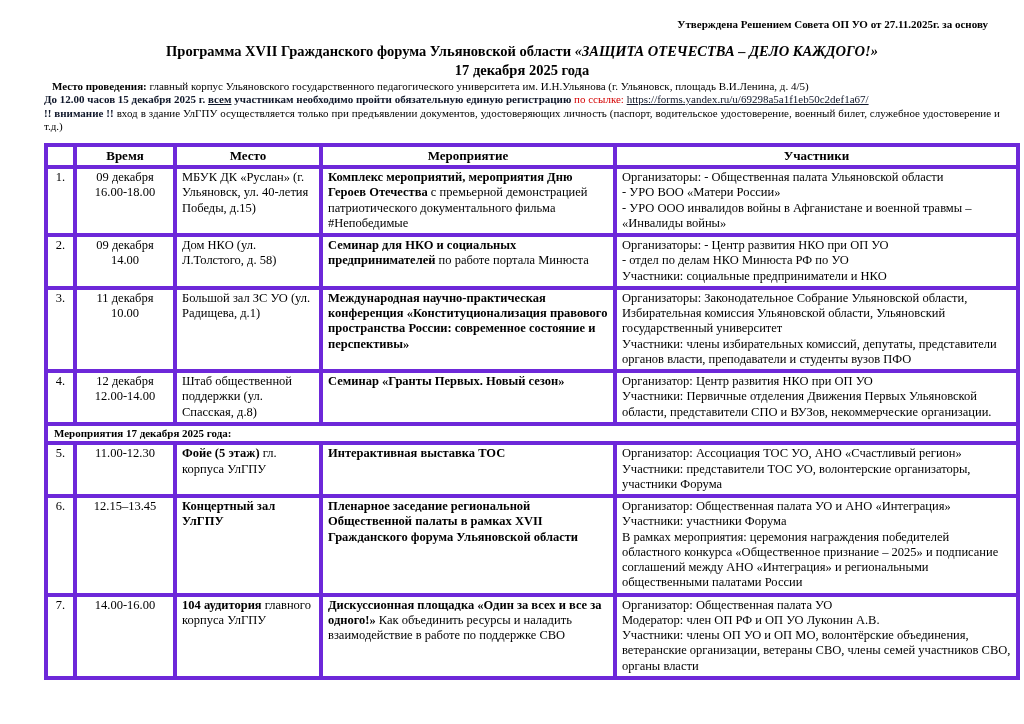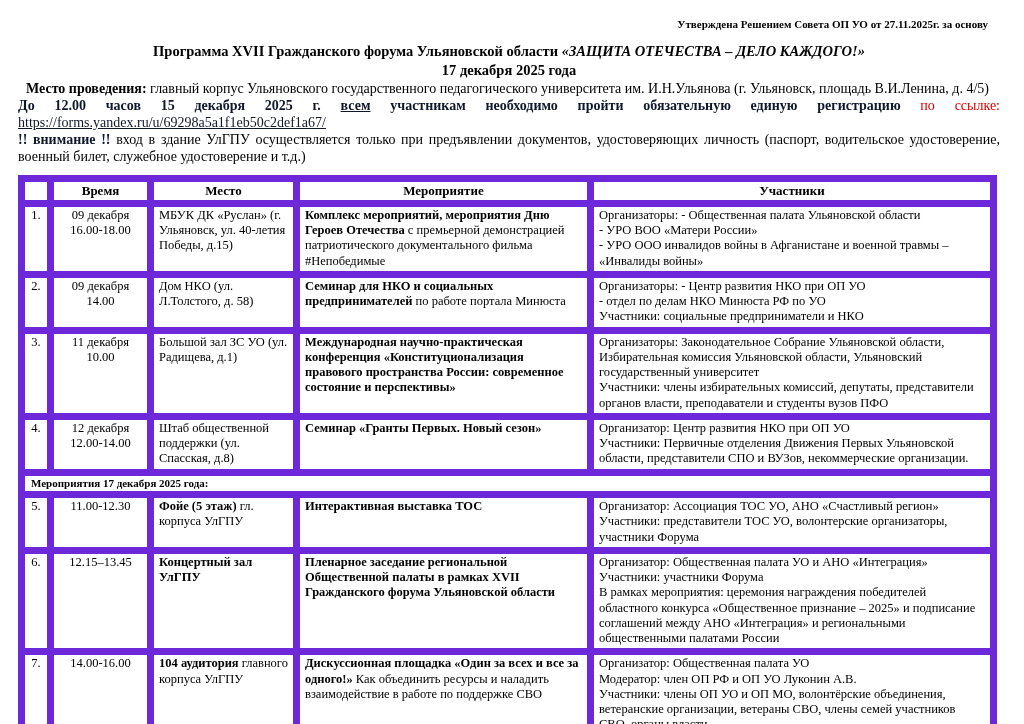--- a/index.html
+++ b/index.html
@@ -5,56 +5,56 @@
   html, body { margin: 0; padding: 0; background: #ffffff; }
   .page {
     position: relative;
     width: 1024px;
     height: 724px;
     background: #ffffff;
     font-family: "Liberation Serif", "DejaVu Serif", serif;
     color: #000000;
     overflow: hidden;
     box-sizing: border-box;
-    padding: 18px 24px 0 18px;
+    padding: 18px 24px 0 44px;
   }
   .approval {
     text-align: right;
     font-weight: bold;
     font-size: 11px;
     padding-right: 12px;
     margin-bottom: 12px;
   }
   .title {
     text-align: center;
     font-weight: bold;
     font-size: 14.5px;
     line-height: 1.3;
   }
   .title .title-em { font-style: italic; }
-  .intro { font-size: 14px; line-height: 1.22; }
+  .intro { font-size: 11px; line-height: 1.22; }
   .intro p { margin: 0; text-align: justify; }
   .intro p.first { text-indent: 8px; }
   .red-bold { color: #0f172a; font-weight: bold; }
   .red { color: #d40000; }
   .u { text-decoration: underline; }
   .link { color: #2f36c8; text-decoration: underline; cursor: pointer; }
   a.link:visited, a.link:link { color: #0f172a; }
 
   table.program {
     margin-top: 10px;
     width: 972px;
     border-collapse: collapse;
     table-layout: fixed;
     font-size: 12.5px;
     line-height: 1.22;
     border: 2px solid #7d7d7d;
   }
   table.program th, table.program td {
-    border: 7px solid #6d28d9;
+    border: 4px solid #6d28d9;
     vertical-align: top;
     padding: 1px 5px 2px 5px;
     overflow: hidden;
   }
   table.program th {
     font-weight: bold;
     text-align: center;
     font-size: 13px;
     padding: 1px 2px;
   }

